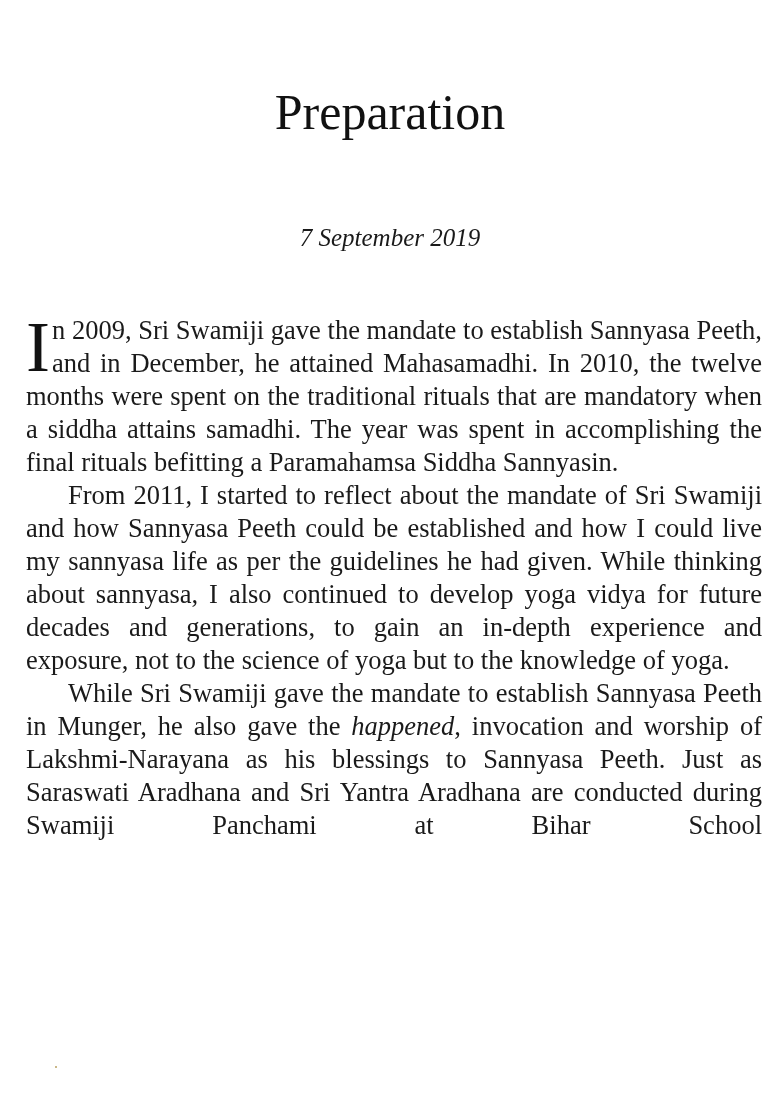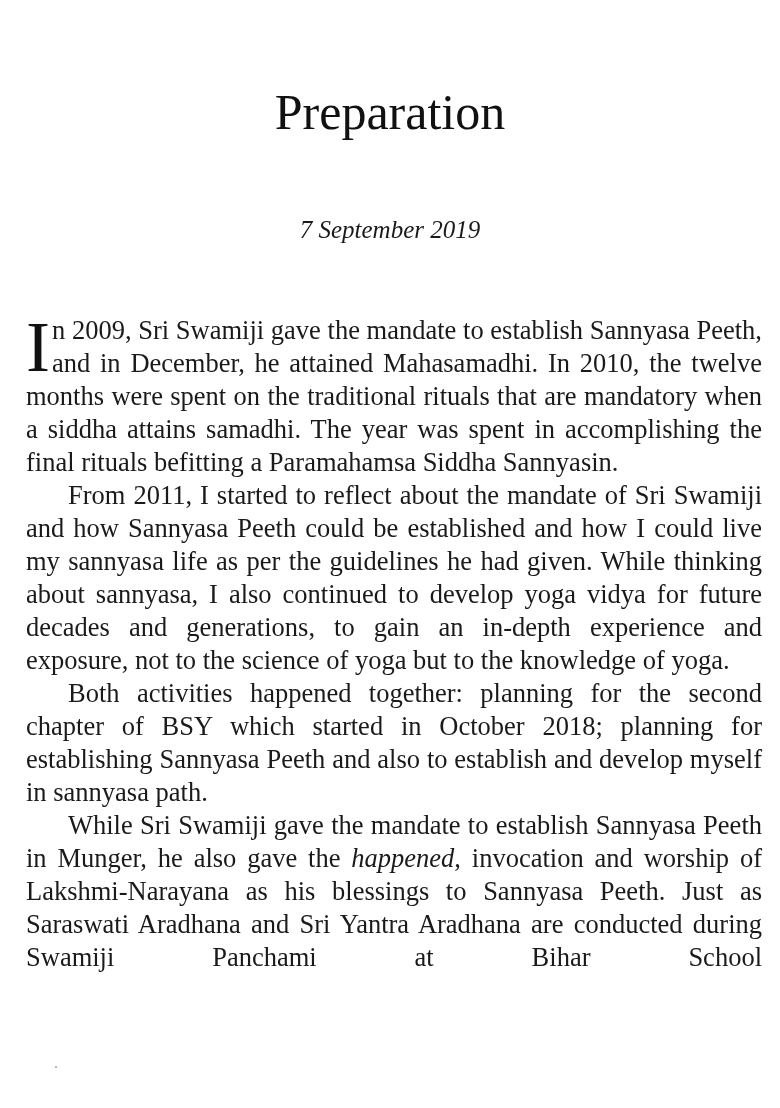--- a/index.html
+++ b/index.html
@@ -6,21 +6,21 @@
   body { width:780px; height:1108px; position:relative; overflow:hidden; color:#1a1a1a; }
   .page { position:absolute; left:0; top:0; width:780px; height:784px; }
   .title {
     position:absolute; left:0; right:0; top:82px; text-align:center;
     font-family:"Liberation Serif", serif; font-size:50px; line-height:60px;
     font-weight:normal; color:#111; margin:0;
   }
   .date {
     position:absolute; left:0; right:0; top:214px; text-align:center;
     font-family:"Liberation Serif", serif; font-style:italic; font-size:25px; line-height:32px;
-    color:#1a1a1a; margin:0;
+    color:#1a1a1a; margin:8px;
   }
   .body {
     position:absolute; left:26px; top:314px; width:736px;
     font-family:"Liberation Serif", serif; font-size:26.5px; line-height:33px;
     text-align:justify; color:#1a1a1a;
   }
   .body p { margin:0; text-indent:42px; }
   .body p.first { text-indent:0; }
   .dropcap {
     float:left; font-size:72px; line-height:58px; margin:4px 2px 0 0; height:62px;
@@ -32,18 +32,17 @@
 </head>
 <body>
 
 <div class="page">
   <h1 class="title">Preparation</h1>
   <div class="date">7 September 2019</div>
 
   <div class="body">
     <p class="first"><span class="dropcap">I</span><span>n 2009, Sri Swamiji gave the mandate to establish Sannyasa Peeth, and in December, he attained Mahasamadhi. In 2010, the twelve months were spent on the traditional rituals that are mandatory when a siddha attains samadhi. The year was spent in accomplishing the final rituals befitting a Paramahamsa Siddha Sannyasin.</span></p>
     <p><span>From 2011, I started to reflect about the mandate of Sri Swamiji and how Sannyasa Peeth could be established and how I could live my sannyasa life as per the guidelines he had given. While thinking about sannyasa, I also continued to develop yoga vidya for future decades and generations, to gain an in-depth experience and exposure, not to the science of yoga but to the knowledge of yoga.</span></p>
-    <p><span>Both activities happened together: planning for the second chapter of BSY which started in October 2018; planning for establishing Sannyasa Peeth and also to establish and develop myself in sannyasa path.</span></p>
     <p class="last"><span>While Sri Swamiji gave the mandate to establish Sannyasa Peeth in Munger, he also gave the </span><em>happened</em><span>, invocation and worship of Lakshmi-Narayana as his blessings to Sannyasa Peeth. Just as Saraswati Aradhana and Sri Yantra Aradhana are conducted during Swamiji Panchami at Bihar School</span></p>
   </div>
 
   <div class="speck"></div>
 </div>
 
 </body></html>

